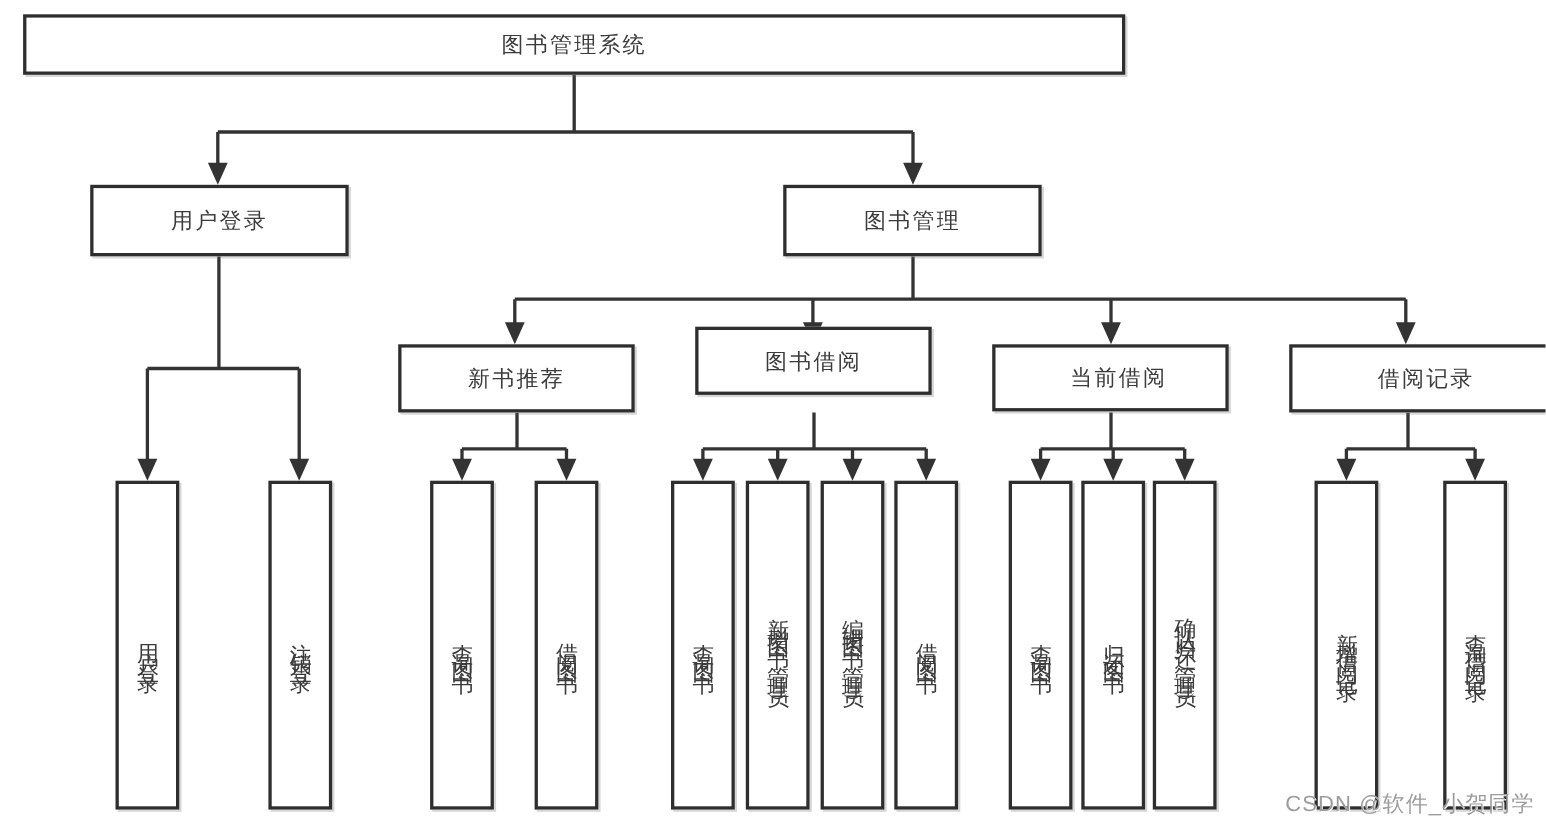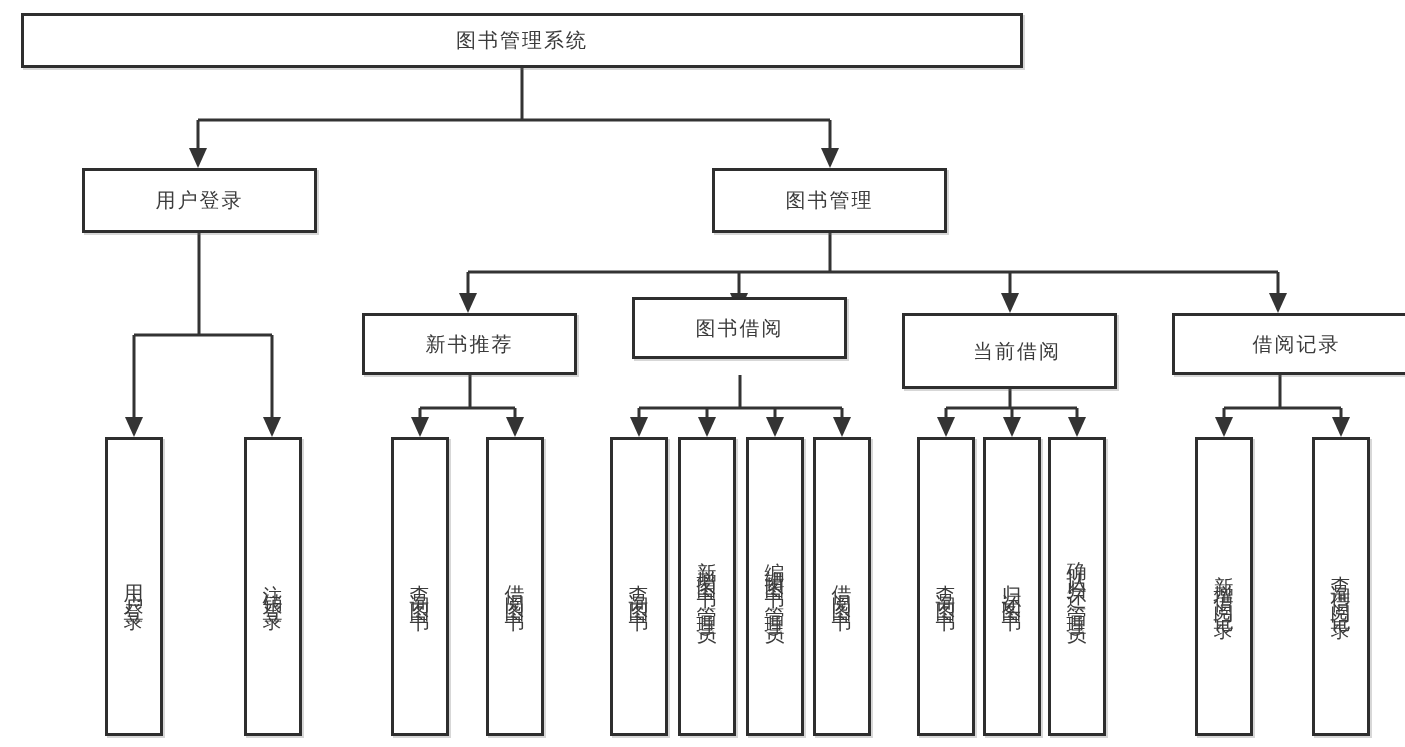--- a/index.html
+++ b/index.html
@@ -96,21 +96,21 @@
     </g>
   </svg>
 
   <div class="node hbox" style="left:21px; top:13px; width:1002px; height:55px;">图书管理系统</div>
 
   <div class="node hbox" style="left:82px; top:168px; width:235px; height:65px;">用户登录</div>
   <div class="node hbox" style="left:712px; top:168px; width:235px; height:65px;">图书管理</div>
 
   <div class="node hbox" style="left:362px; top:313px; width:215px; height:62px;">新书推荐</div>
   <div class="node hbox" style="left:632px; top:297px; width:215px; height:62px;">图书借阅</div>
-  <div class="node hbox" style="left:902px; top:313px; width:215px; height:76px;padding-left:15px;">当前借阅</div>
+  <div class="node hbox" style="left:902px; top:313px; width:215px; height:61px;padding-left:15px;">当前借阅</div>
   <div class="node hbox" style="left:1172px; top:313px; width:249px; height:62px;">借阅记录</div>
 
   <div class="node vbox" style="left:105px; top:437px; width:58px; height:299px;">
     <span class="vtext">用户登录</span>
   </div>
   <div class="node vbox" style="left:244px; top:437px; width:58px; height:299px;">
     <span class="vtext">注销登录</span>
   </div>
 
   <div class="node vbox" style="left:391px; top:437px; width:58px; height:299px;">
@@ -143,13 +143,14 @@
     <span class="vtext">确认归还（管理员）</span>
   </div>
 
   <div class="node vbox" style="left:1195px; top:437px; width:58px; height:299px;">
     <span class="vtext">新增借阅记录</span>
   </div>
   <div class="node vbox" style="left:1312px; top:437px; width:58px; height:299px;">
     <span class="vtext">查询借阅记录</span>
   </div>
 
+  <div class="watermark">CSDN @软件_小贺同学</div>
 </div>
 
 </body></html>

